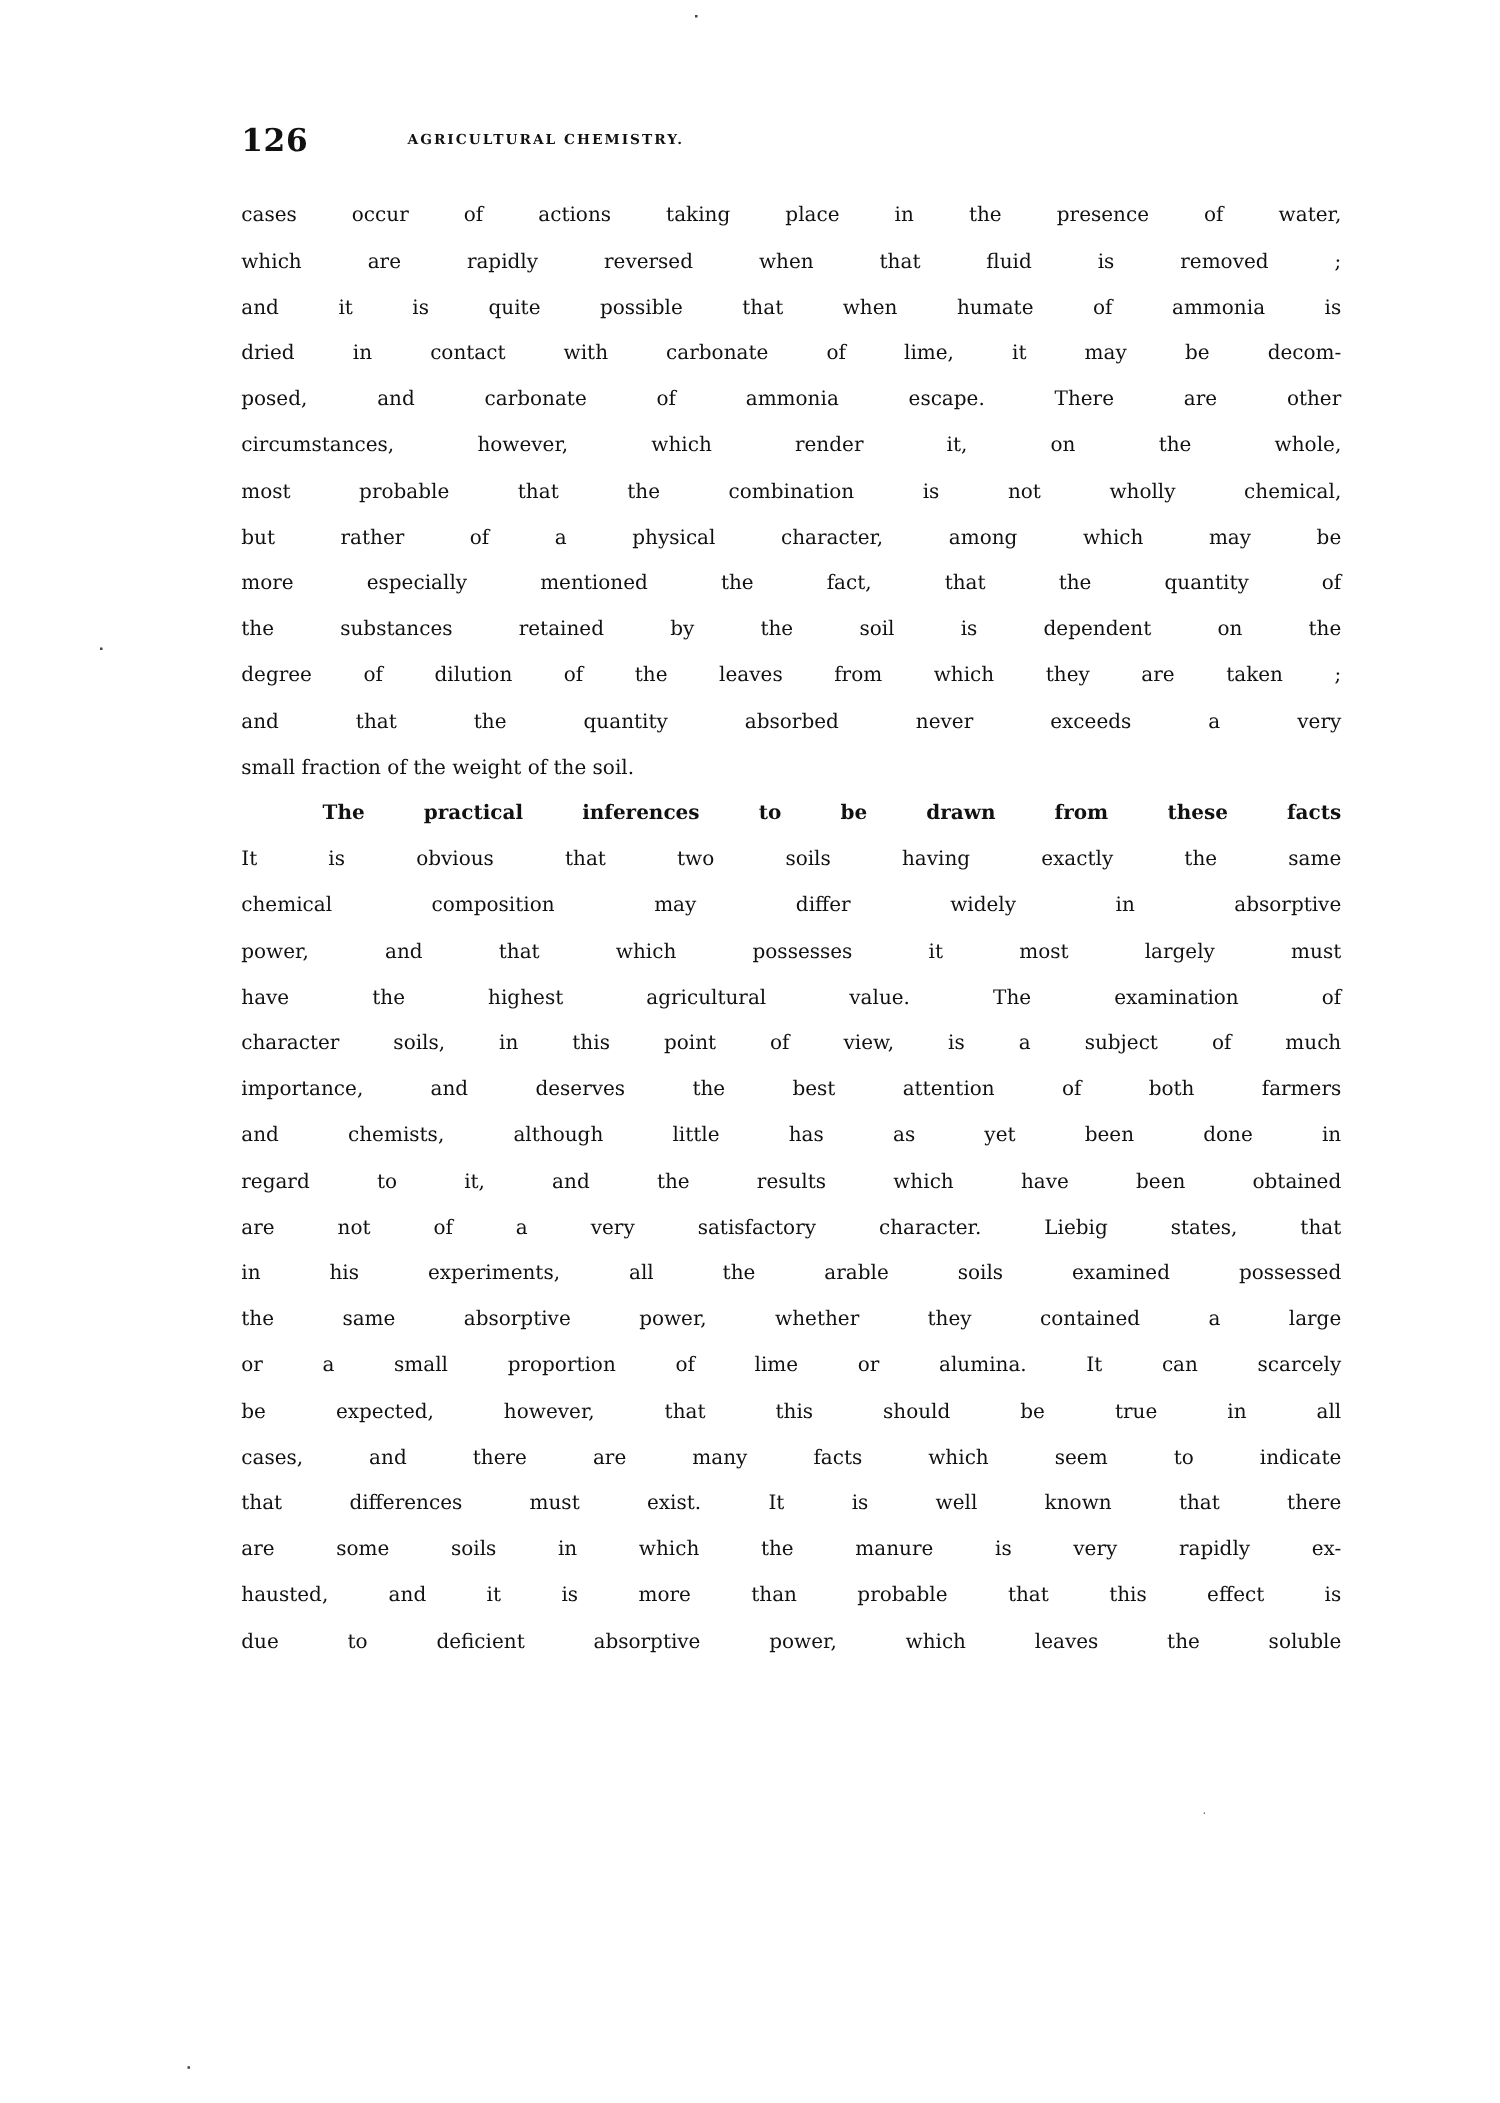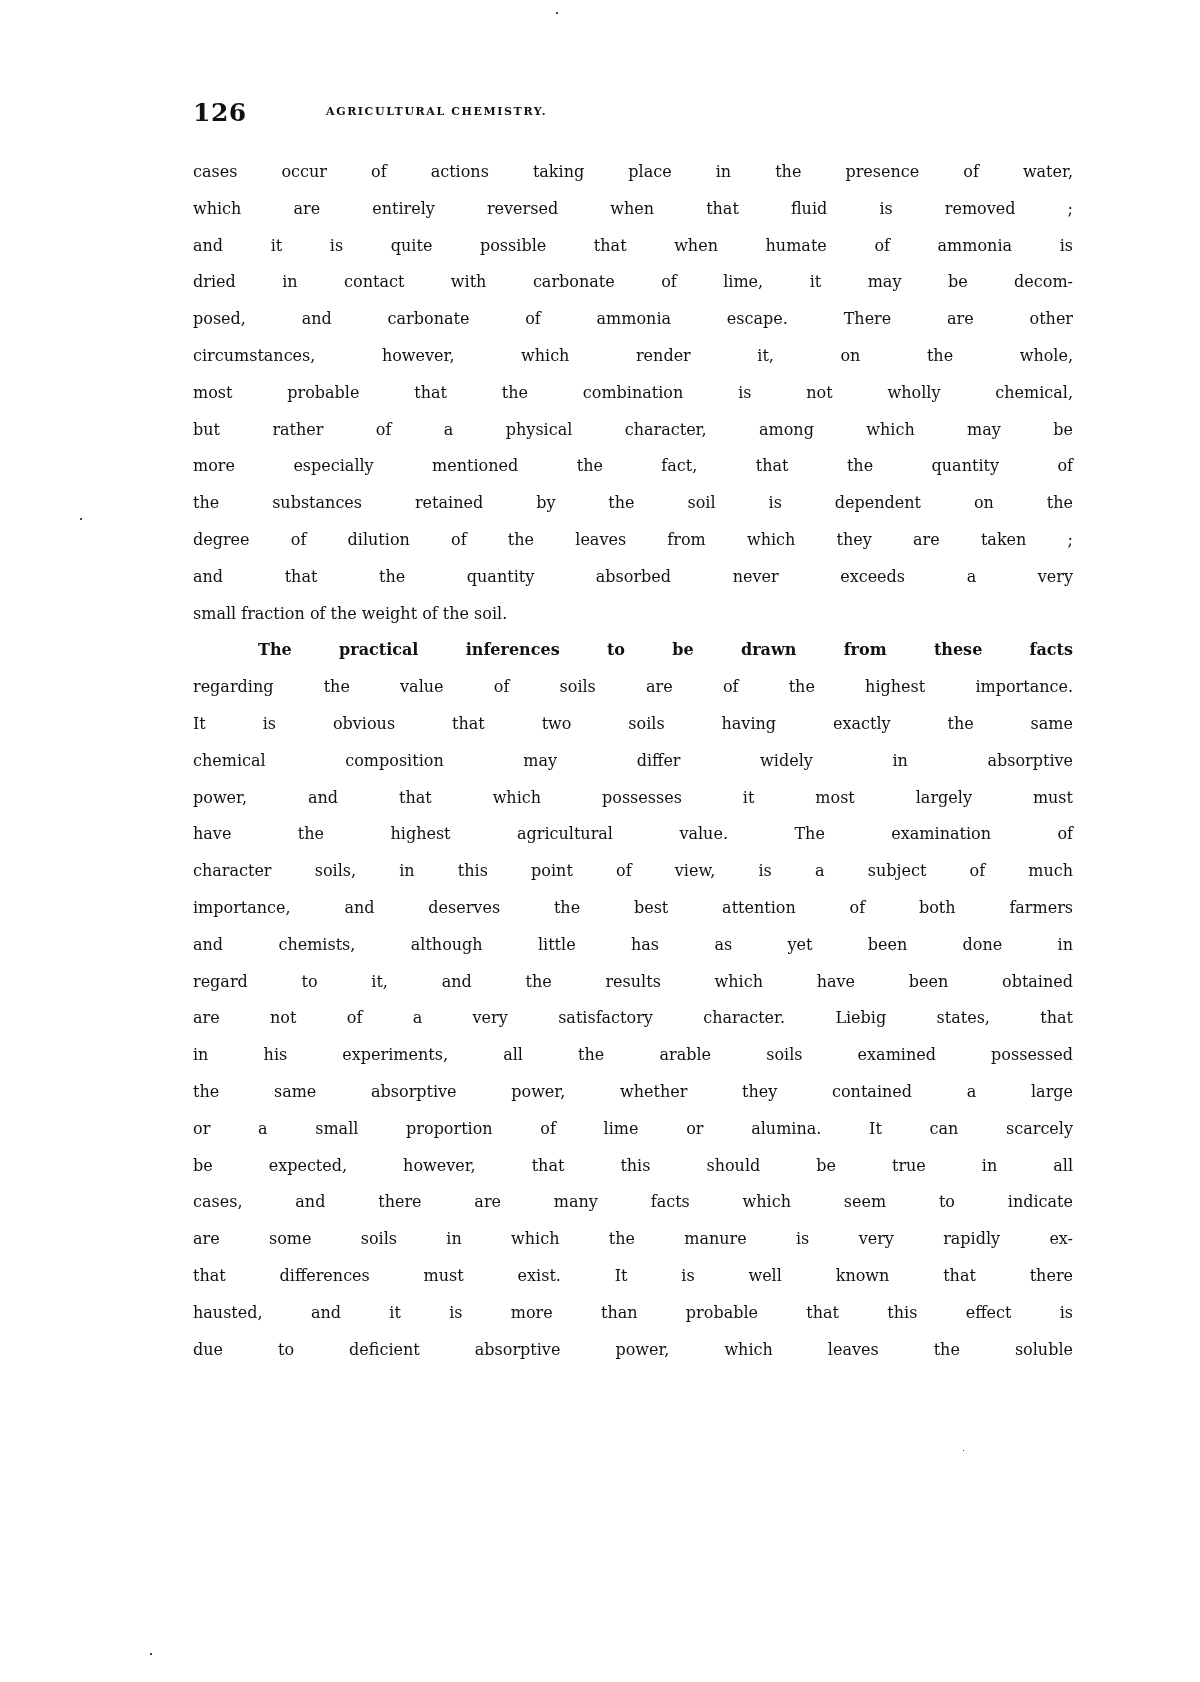--- a/index.html
+++ b/index.html
@@ -19,52 +19,51 @@
 
 <div class="page">
   <div class="header">
     <span class="page-number">126</span>
     <span class="running-head">AGRICULTURAL CHEMISTRY.</span>
   </div>
 
   <div class="body-text">
     <div>
       <span class="line">cases occur of actions taking place in the presence of water,</span>
-      <span class="line">which are entirely reversed when that fluid is removed ;</span>
+      <span class="line">which are rapidly reversed when that fluid is removed ;</span>
       <span class="line">and it is quite possible that when humate of ammonia is</span>
       <span class="line">dried in contact with carbonate of lime, it may be decom-</span>
       <span class="line">posed, and carbonate of ammonia escape. There are other</span>
       <span class="line">circumstances, however, which render it, on the whole,</span>
       <span class="line">most probable that the combination is not wholly chemical,</span>
       <span class="line">but rather of a physical character, among which may be</span>
       <span class="line">more especially mentioned the fact, that the quantity of</span>
       <span class="line">the substances retained by the soil is dependent on the</span>
       <span class="line">degree of dilution of the leaves from which they are taken ;</span>
       <span class="line">and that the quantity absorbed never exceeds a very</span>
       <span class="line last">small fraction of the weight of the soil.</span>
     </div>
     <div>
       <span class="line indent">The practical inferences to be drawn from these facts</span>
-      <span class="line">regarding the value of soils are of the highest importance.</span>
       <span class="line">It is obvious that two soils having exactly the same</span>
       <span class="line">chemical composition may differ widely in absorptive</span>
       <span class="line">power, and that which possesses it most largely must</span>
       <span class="line">have the highest agricultural value. The examination of</span>
       <span class="line">character soils, in this point of view, is a subject of much</span>
       <span class="line">importance, and deserves the best attention of both farmers</span>
       <span class="line">and chemists, although little has as yet been done in</span>
       <span class="line">regard to it, and the results which have been obtained</span>
       <span class="line">are not of a very satisfactory character. Liebig states, that</span>
       <span class="line">in his experiments, all the arable soils examined possessed</span>
       <span class="line">the same absorptive power, whether they contained a large</span>
       <span class="line">or a small proportion of lime or alumina. It can scarcely</span>
       <span class="line">be expected, however, that this should be true in all</span>
       <span class="line">cases, and there are many facts which seem to indicate</span>
+      <span class="line">that differences must exist. It is well known that there</span>
       <span class="line">are some soils in which the manure is very rapidly ex-</span>
-      <span class="line">that differences must exist. It is well known that there</span>
       <span class="line">hausted, and it is more than probable that this effect is</span>
       <span class="line">due to deficient absorptive power, which leaves the soluble</span>
     </div>
   </div>
 
   <span class="mark" style="left:556px;top:12px;"></span>
   <span class="mark" style="left:80px;top:518px;"></span>
   <span class="mark" style="left:150px;top:1653px;"></span>
   <span class="mark" style="left:963px;top:1450px;width:1px;height:1px;"></span>
 </div>

